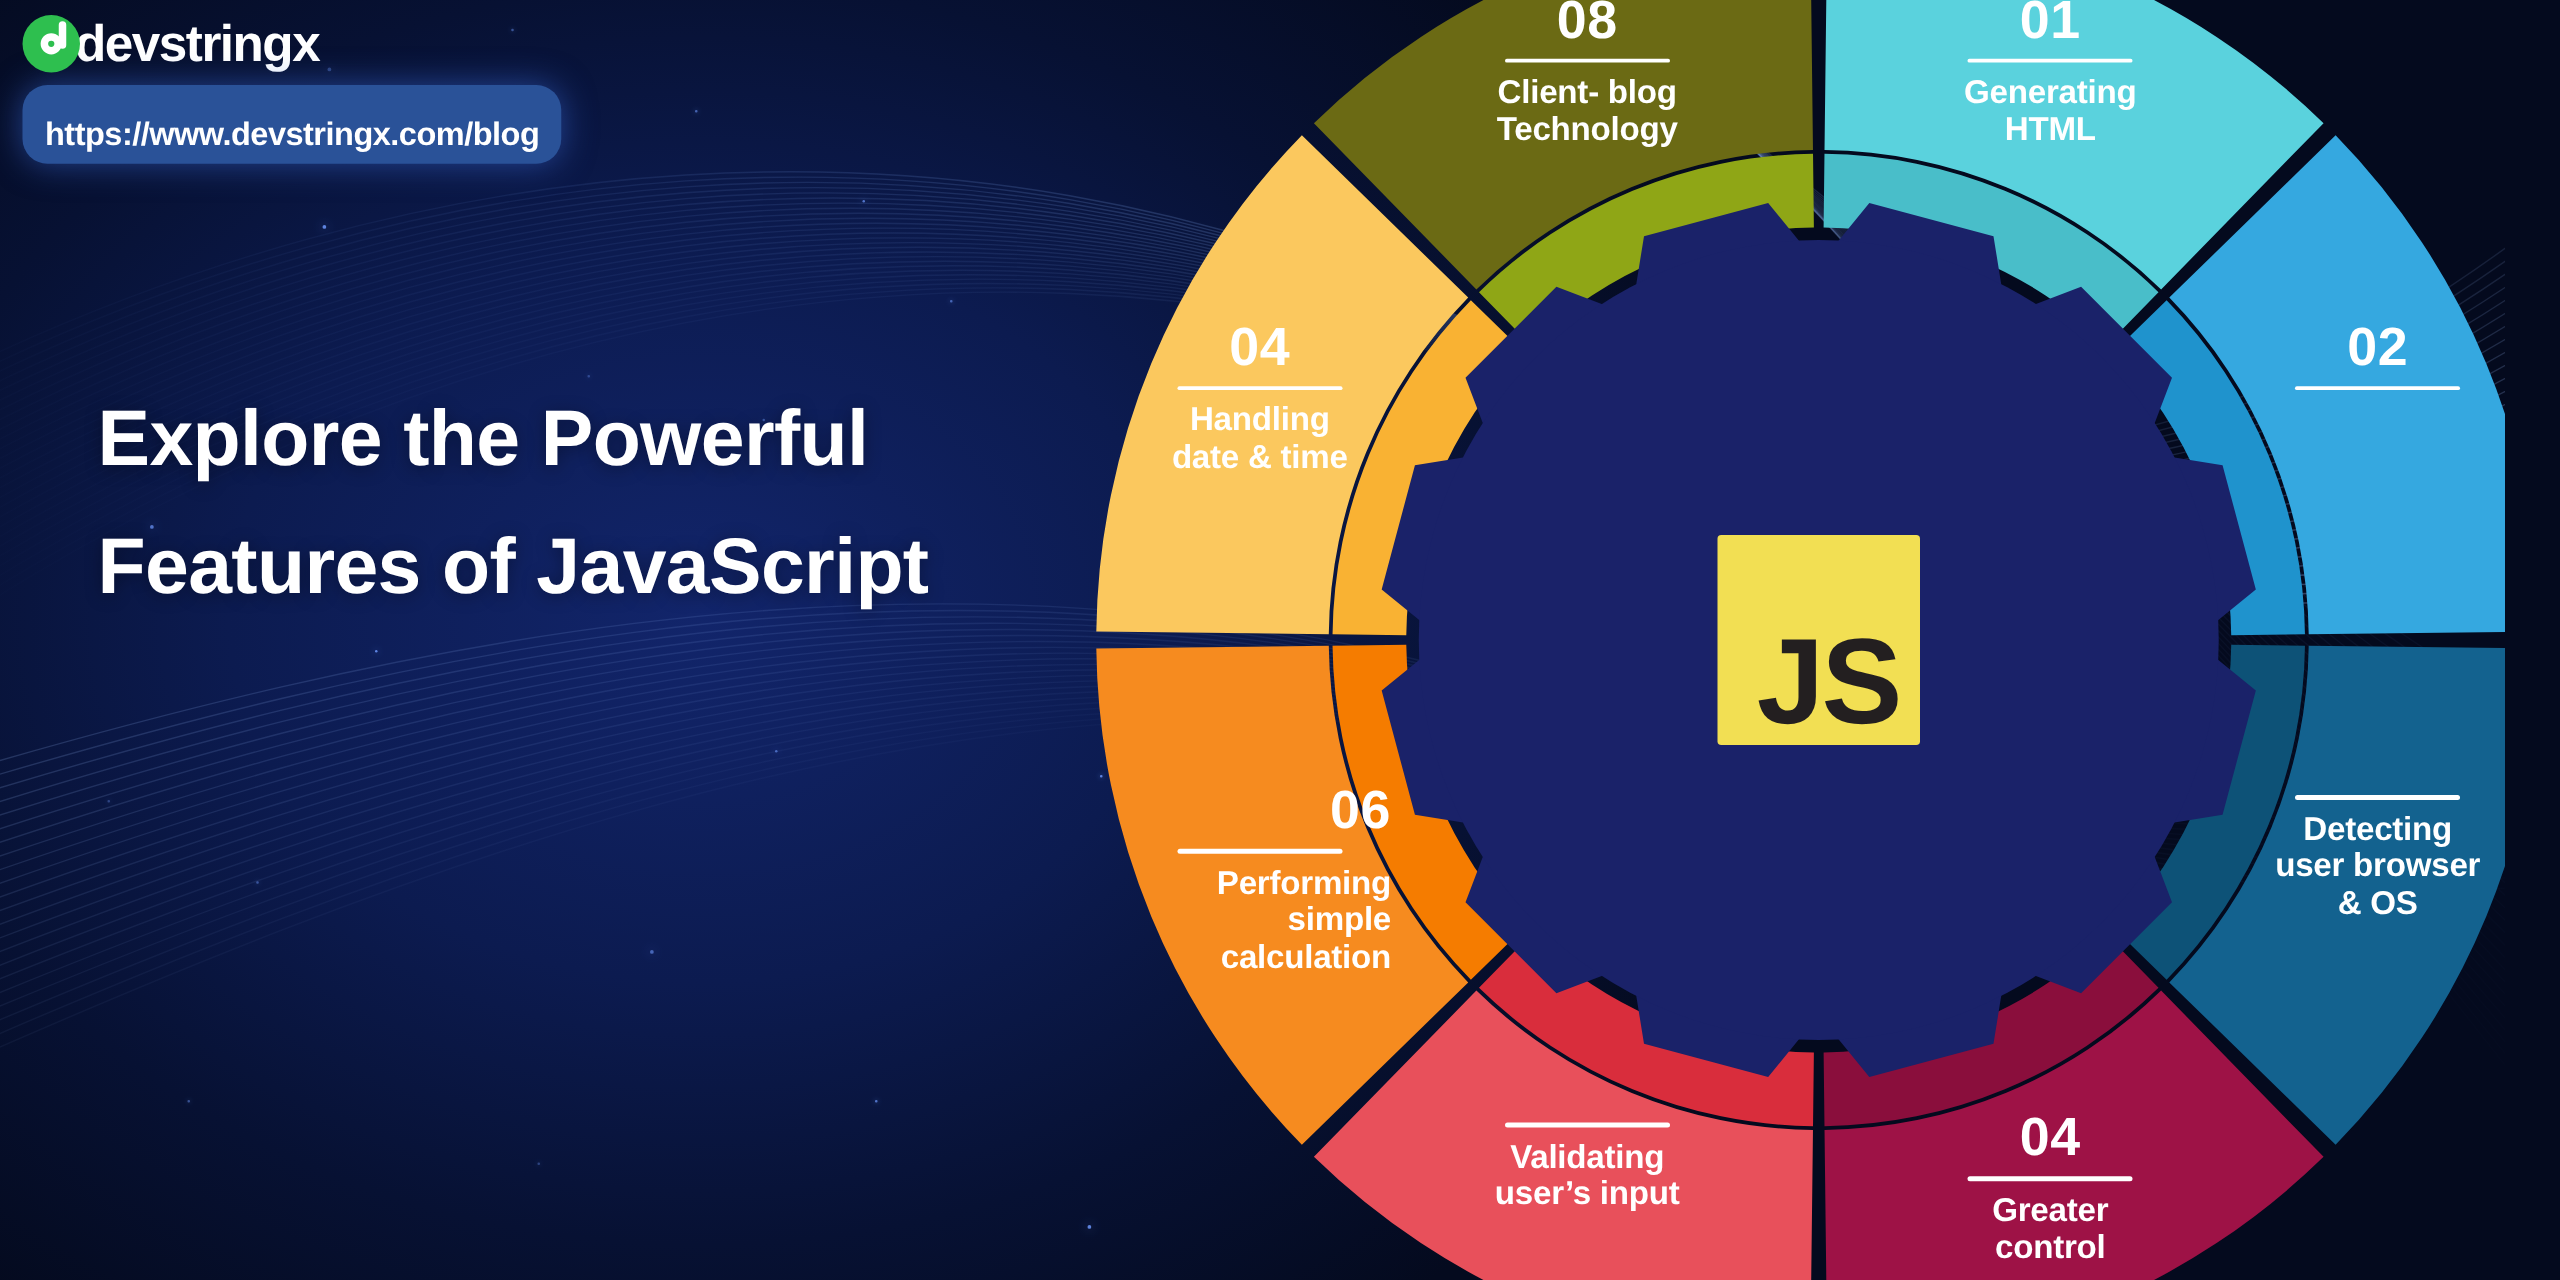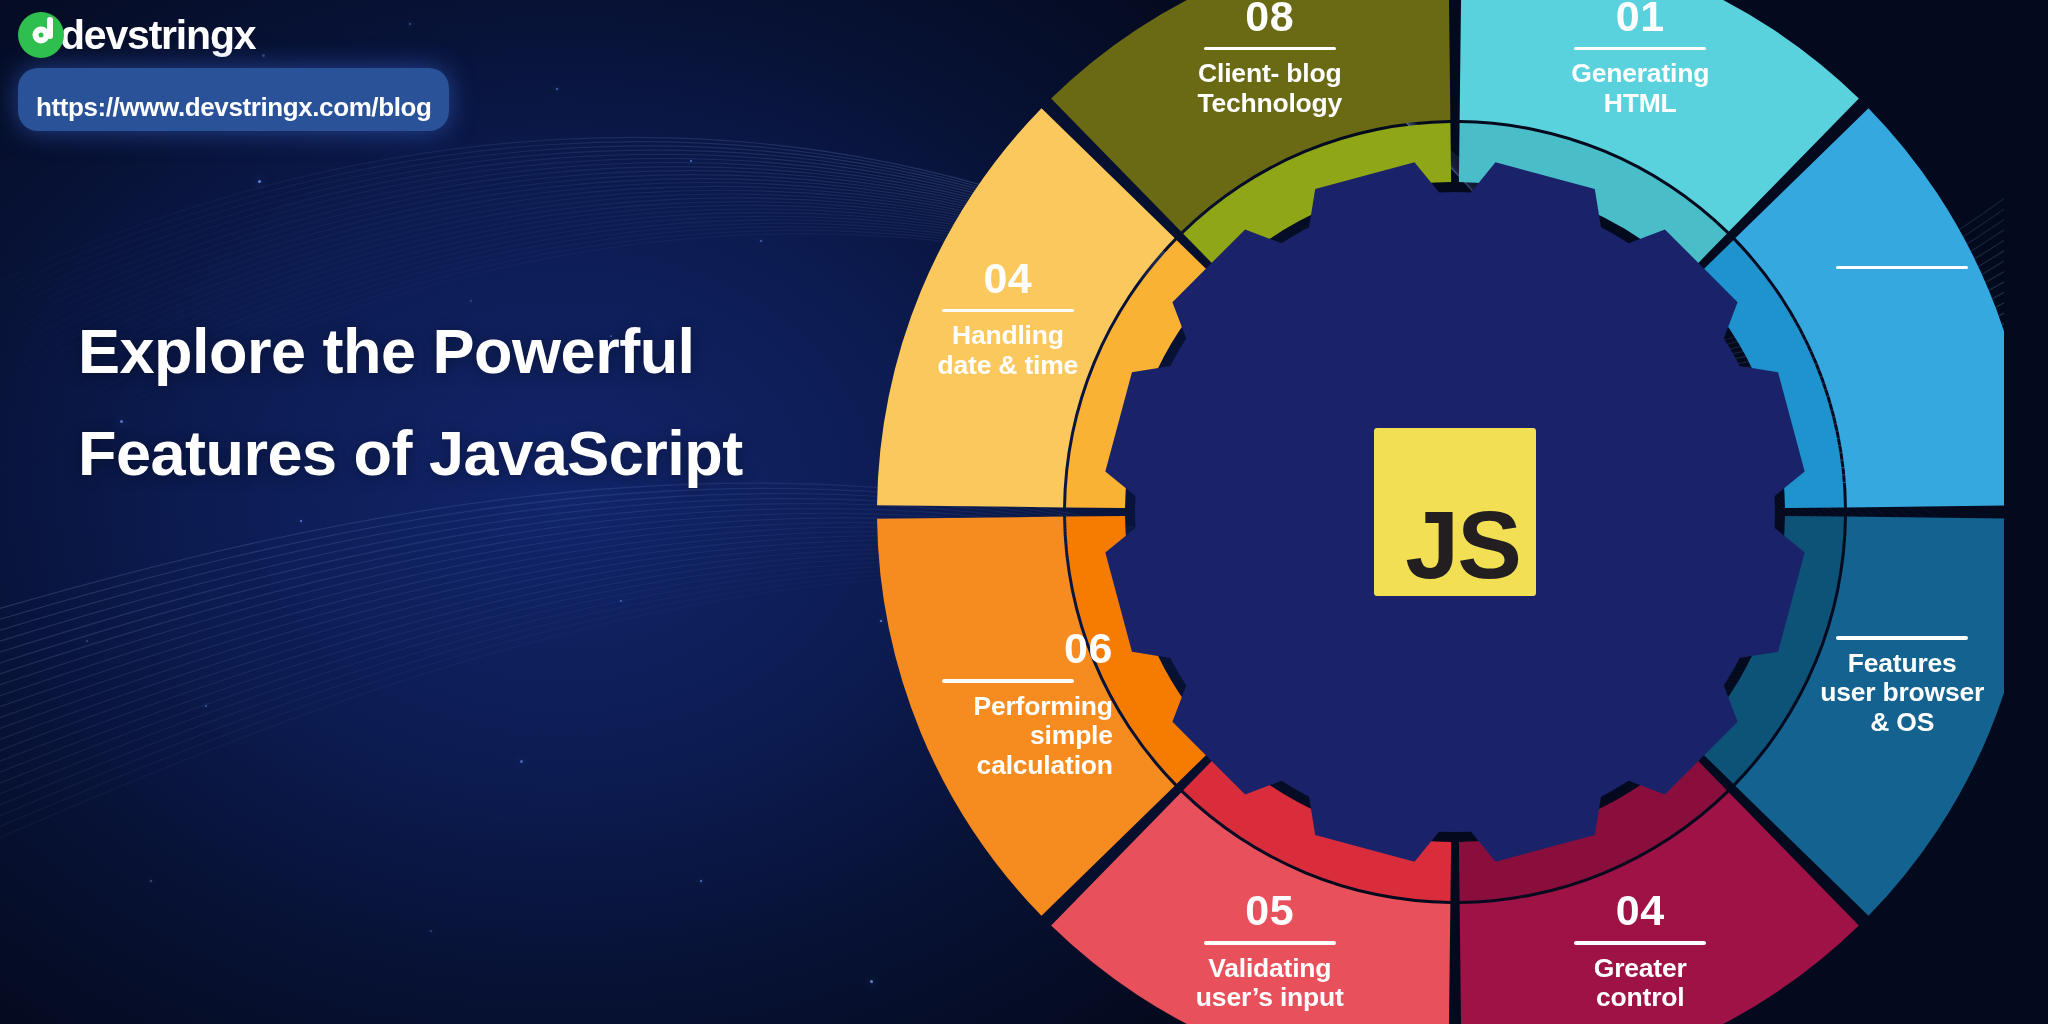--- a/index.html
+++ b/index.html
@@ -279,40 +279,40 @@
     <div id="labels-layer">
         <div class="seg-label" style="left: 710.219px; top: 112.842px;">
           <div class="seg-num">01</div>
           <div class="seg-rule"></div>
           <div class="seg-txt">
             <div>Generating</div>
             <div>HTML</div>
           </div>
         </div>
         <div class="seg-label" style="left: 972.158px; top: 374.781px;">
+          <div class="seg-num">02</div>
           <div class="seg-rule"></div>
         </div>
         <div class="seg-label" style="left: 972.158px; top: 745.219px;">
           <div class="seg-rule"></div>
           <div class="seg-txt">
-            <div>Features</div>
+            <div>Detecting</div>
             <div>user browser</div>
             <div>&amp; OS</div>
           </div>
         </div>
         <div class="seg-label" style="left: 710.219px; top: 1007.16px;">
           <div class="seg-num">04</div>
           <div class="seg-rule"></div>
           <div class="seg-txt">
             <div>Greater</div>
             <div>control</div>
           </div>
         </div>
         <div class="seg-label" style="left: 339.781px; top: 1007.16px;">
-          <div class="seg-num">05</div>
           <div class="seg-rule"></div>
           <div class="seg-txt">
             <div>Validating</div>
             <div>user’s input</div>
           </div>
         </div>
         <div class="seg-label" style="left: 77.8423px; top: 745.219px; text-align: right;">
           <div class="seg-num">06</div>
           <div class="seg-rule"></div>
           <div class="seg-txt">

